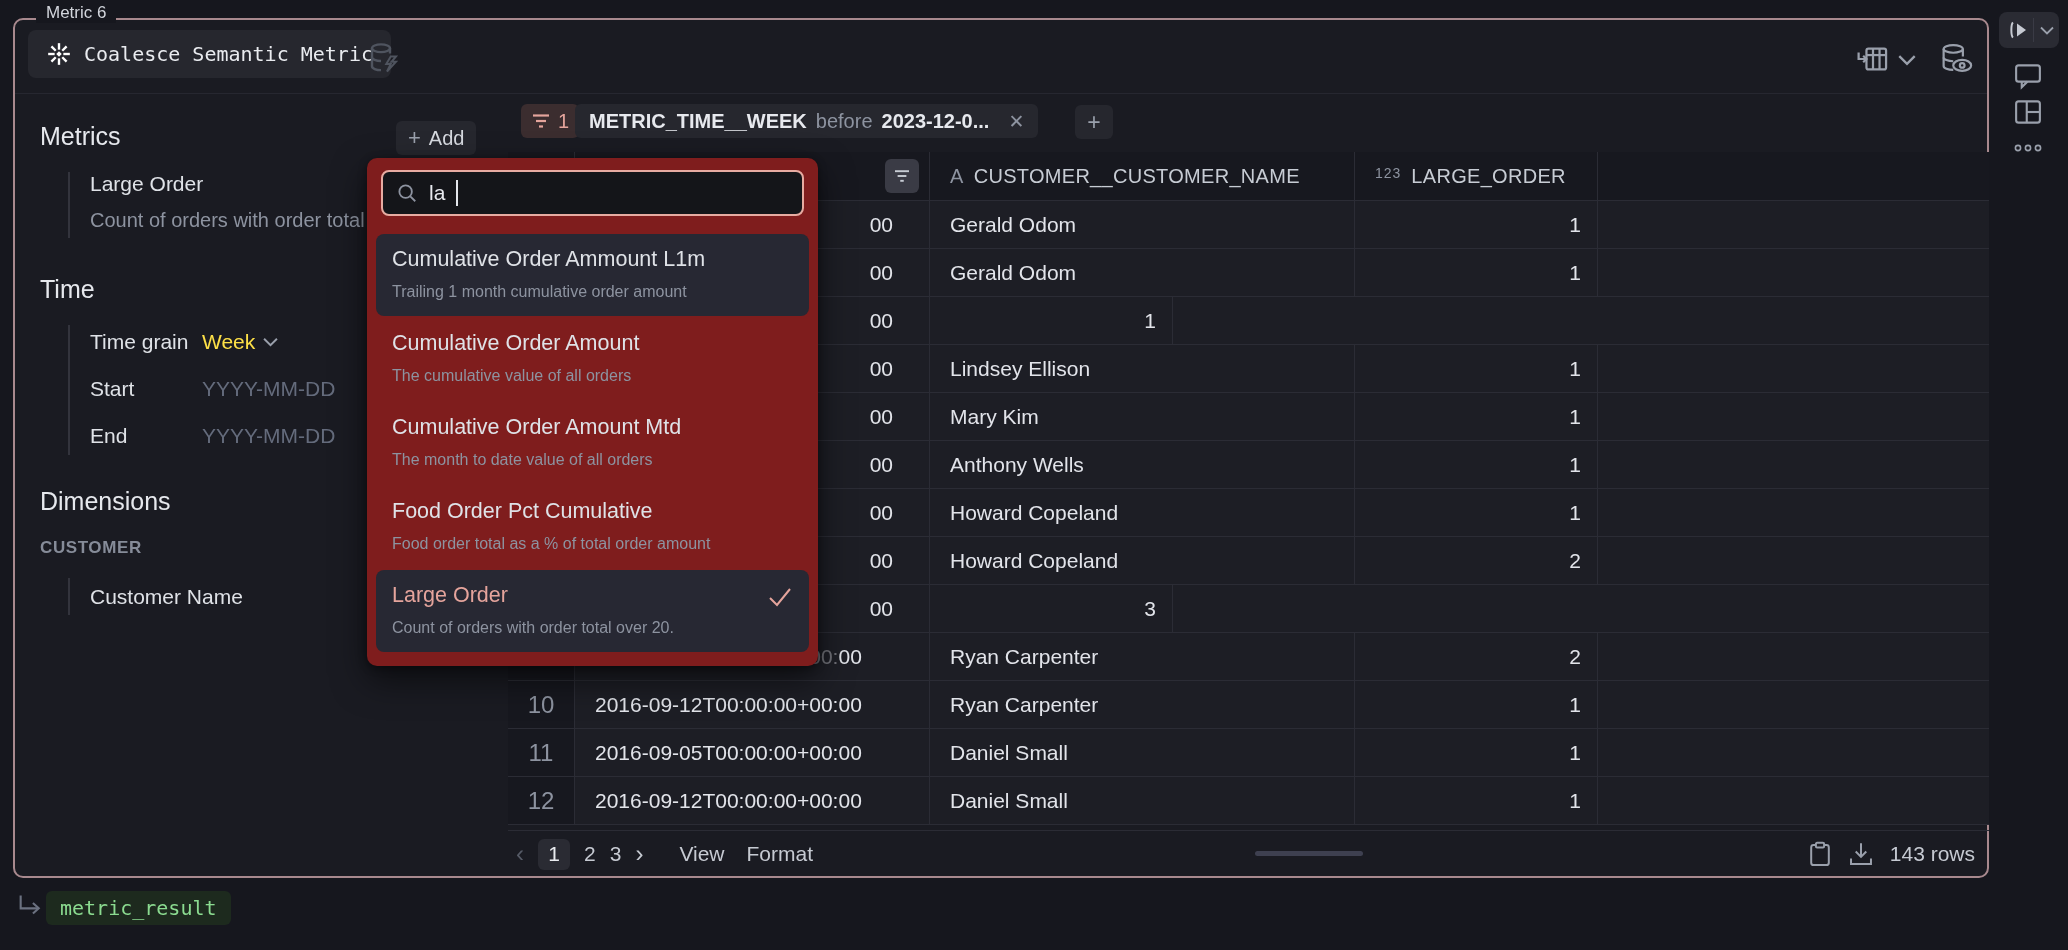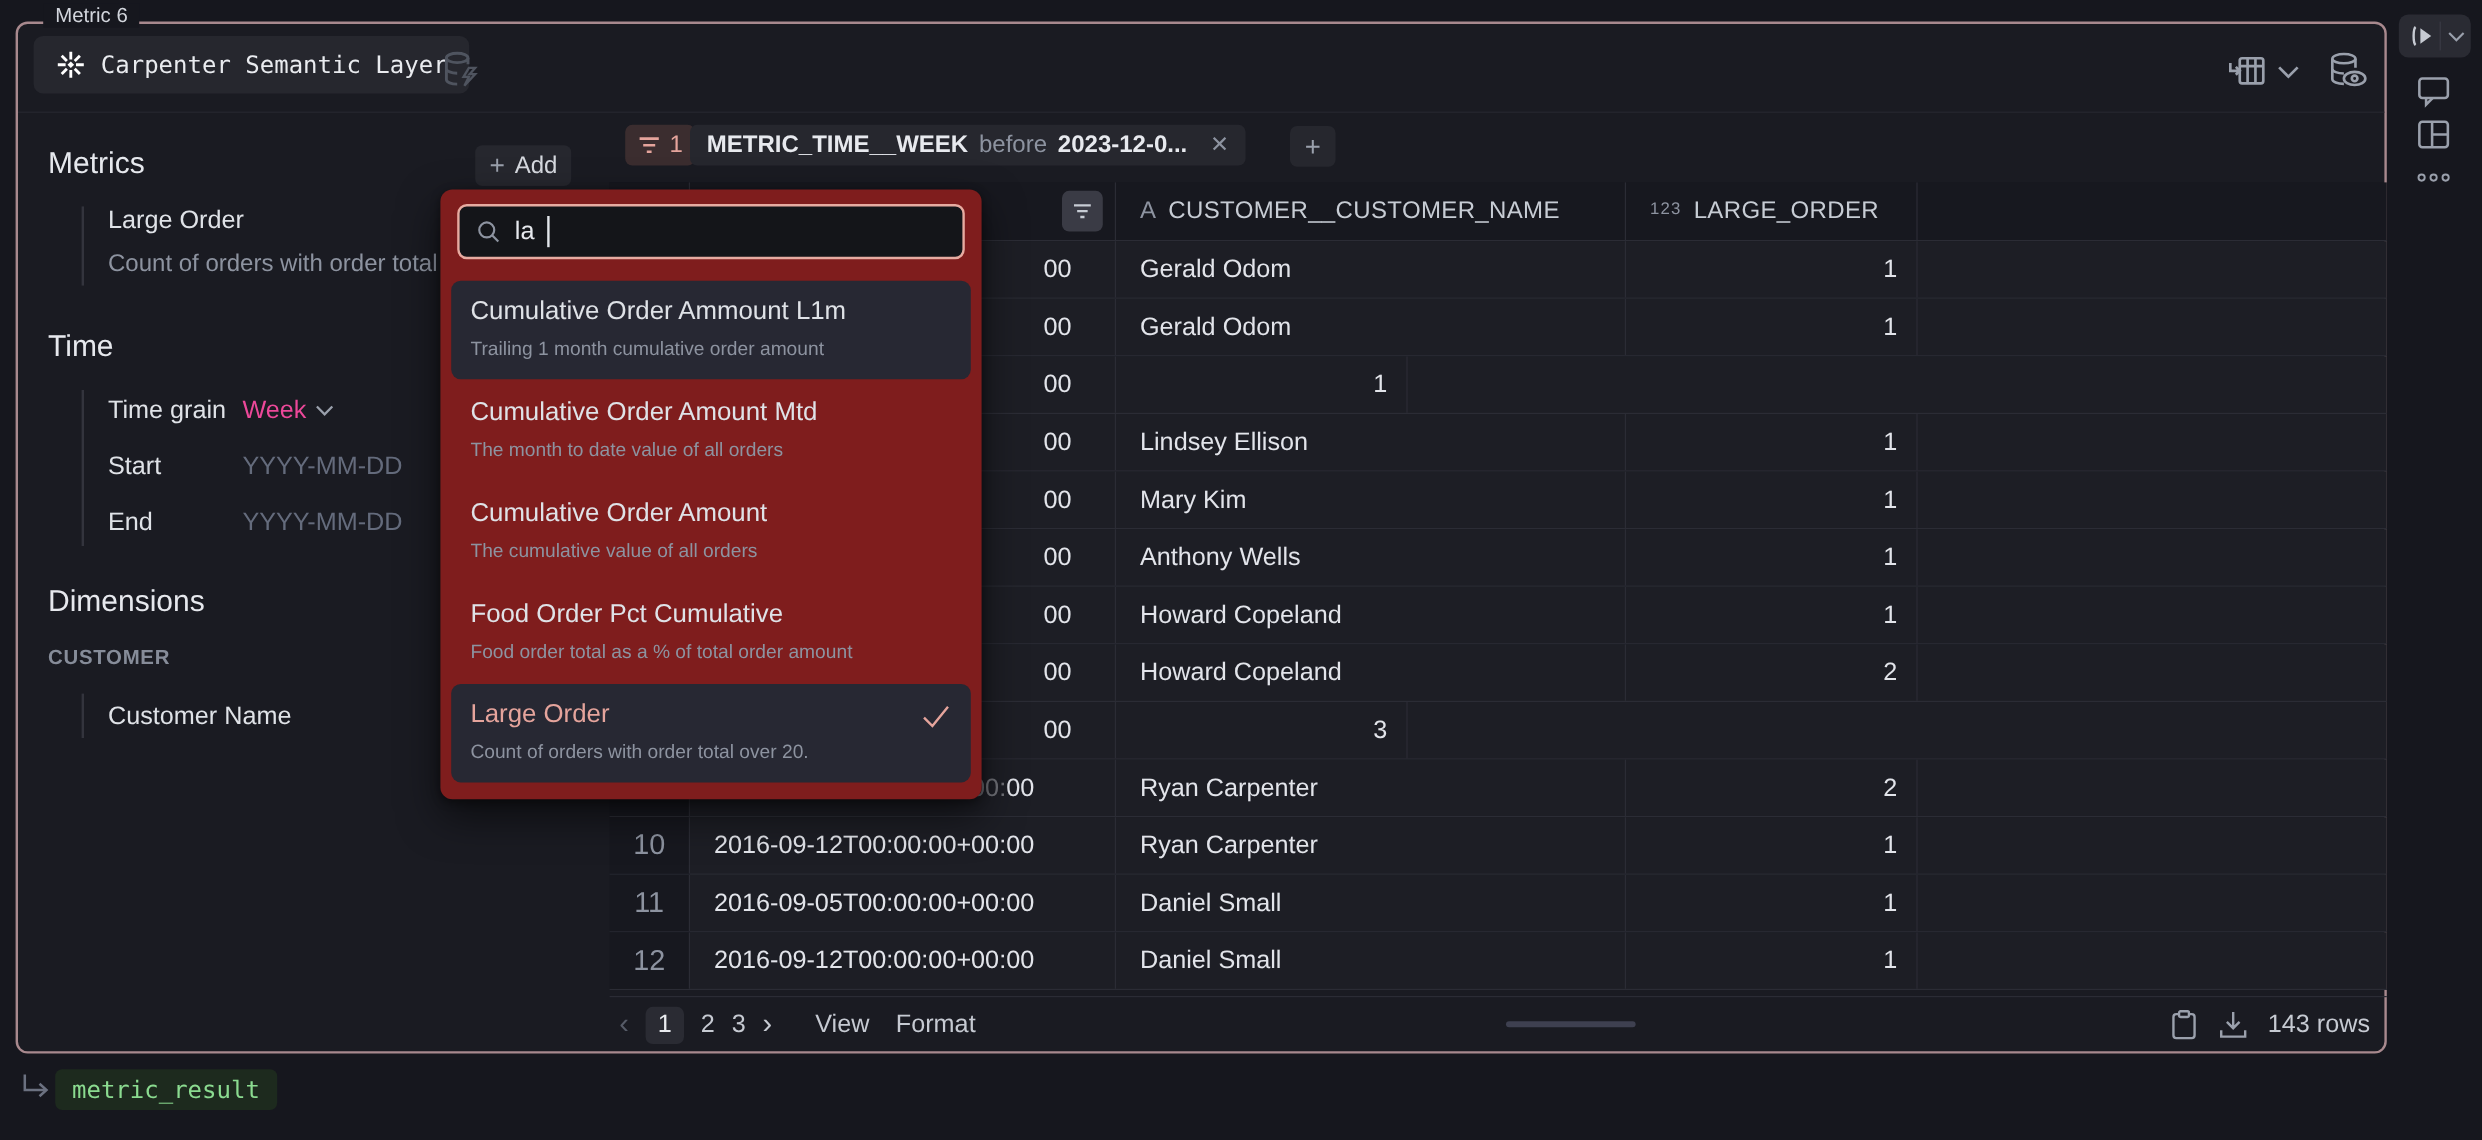--- a/index.html
+++ b/index.html
@@ -27,21 +27,21 @@
   .edit-ic{left:366px;top:40px;color:#4f545f}
   .tb-ic{color:var(--icon)}
 
   
   .h1{font-size:25px;color:#e6e8ed;font-weight:500}
   .side-item{border-left:2px solid #33343d;padding-left:20px;}
   .mi-title{font-size:21px;color:#dfe2e7}
   .mi-desc{font-size:20px;color:var(--dim);margin-top:13px;white-space:nowrap}
   .kv{display:flex;font-size:21px;margin-bottom:23px;align-items:center}
   .kv .k{width:112px;color:#dfe2e7}
-  .kv .v{color:#ec4899;display:flex;align-items:center;gap:8px}
+  .kv .v{color:#fde047;display:flex;align-items:center;gap:8px}
   .kv .ph{color:var(--faint)}
   .grp{font-size:17px;font-weight:bold;letter-spacing:.6px;color:#868c99}
 
   .add-btn{left:396px;top:121px;height:34px;padding:0 12px;display:flex;align-items:center;gap:8px;
     background:var(--pill);border-radius:6px;font-size:20px;color:#d6d9df;cursor:pointer}
   .add-btn .plus{color:var(--icon);font-size:22px;line-height:1}
 
   
   .chip{height:34px;display:flex;align-items:center;border-radius:6px;background:var(--pill)}
   .chip-count{left:521px;top:104px;padding:0 10px;background:var(--salmonbg);color:var(--salmon);gap:7px;font-size:20px}
@@ -126,21 +126,21 @@
           <line x1="12" y1="16" x2="12" y2="22"></line>
         <line x1="2" y1="12" x2="8" y2="12"></line>
           <line x1="16" y1="12" x2="22" y2="12"></line>
         <line x1="5" y1="5" x2="9" y2="9"></line>
           <line x1="15" y1="15" x2="19" y2="19"></line>
         <line x1="19" y1="5" x2="15" y2="9"></line>
           <line x1="9" y1="15" x2="5" y2="19"></line>
         <rect x="10.2" y="10.2" width="3.6" height="3.6" transform="rotate(45 12 12)" stroke="none"></rect>
       </svg>
     </span>
-    <span>Carpenter Semantic Layer</span>
+    <span>Coalesce Semantic Metric</span>
   </div>
   <div class="abs edit-ic">
     <svg width="36" height="36" viewBox="0 0 24 24" fill="none" stroke="currentColor" stroke-width="1.6">
       <ellipse cx="10" cy="5.5" rx="6" ry="2.6"></ellipse>
       <path d="M4 5.5v12c0 1.5 2.7 2.6 6 2.6M16 5.5V9"></path>
       <path d="M4 11.5c0 1.4 2.7 2.5 6 2.5"></path>
       <path d="M16.5 11l-3 5h3l-2.5 5 6-6.5h-3l3-3.5z" stroke-width="1.3"></path>
     </svg>
   </div>
   <div class="abs hdr-divider"></div>
@@ -392,28 +392,28 @@
       <span class="caret"></span>
     </div>
     <div class="opts" id="opts">
     <div class="opt hl">
       <div class="t">Cumulative Order Ammount L1m</div>
       <div class="d">Trailing 1 month cumulative order amount</div>
 
     </div>
 
     <div class="opt">
+      <div class="t">Cumulative Order Amount</div>
+      <div class="d">The cumulative value of all orders</div>
+
+    </div>
+
+    <div class="opt">
       <div class="t">Cumulative Order Amount Mtd</div>
       <div class="d">The month to date value of all orders</div>
-
-    </div>
-
-    <div class="opt">
-      <div class="t">Cumulative Order Amount</div>
-      <div class="d">The cumulative value of all orders</div>
 
     </div>
 
     <div class="opt">
       <div class="t">Food Order Pct Cumulative</div>
       <div class="d">Food order total as a % of total order amount</div>
 
     </div>
 
     <div class="opt hl sel">

